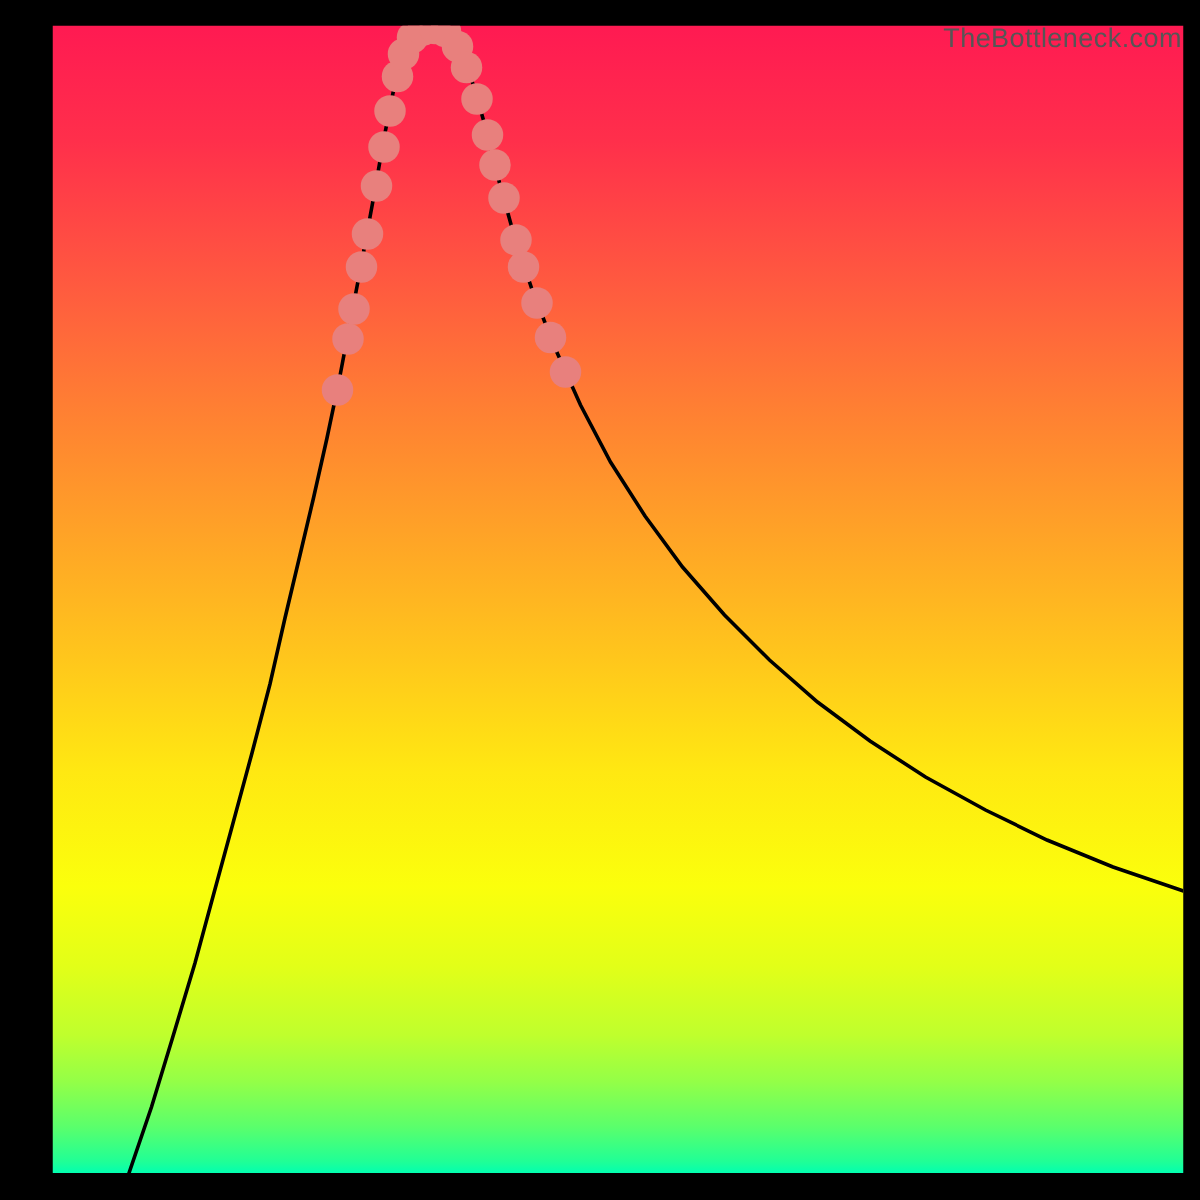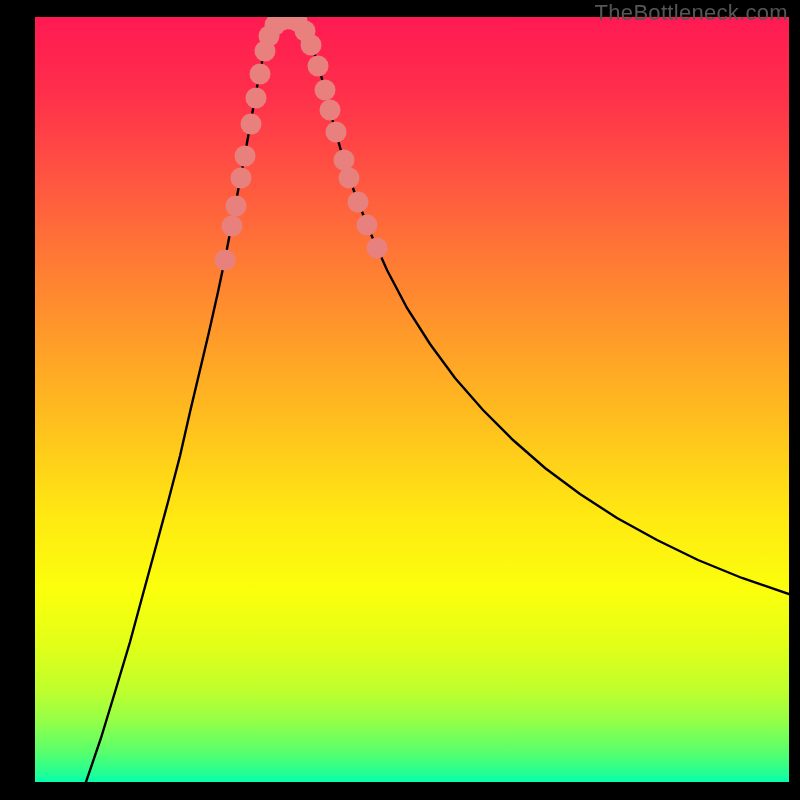--- a/index.html
+++ b/index.html
@@ -20,22 +20,22 @@
       #e2ff18 82%,
       #bfff2d 88%,
       #94ff47 92%,
       #5aff6c 96%,
       #20ff96 99%,
       #02ffb0 100%
     );
   }
   .curve-svg { position: absolute; inset: 0; width: 100%; height: 100%; }
   .watermark {
-    position: absolute; top: 0; right: 12px;
-    color: #565656; font-size: 22px; font-weight: 500; letter-spacing: 0.3px;
+    position: absolute; top: 15px; right: 12px;
+    color: #565656; font-size: 18px; font-weight: 500; letter-spacing: 0.3px;
     font-family: Arial, Helvetica, sans-serif;
   }
   .marker { fill: #e8807d; }
 </style>
 </head>
 <body>
 
 <div class="frame">
   <div class="plot-area">
     <div class="gradient-bg"></div>

